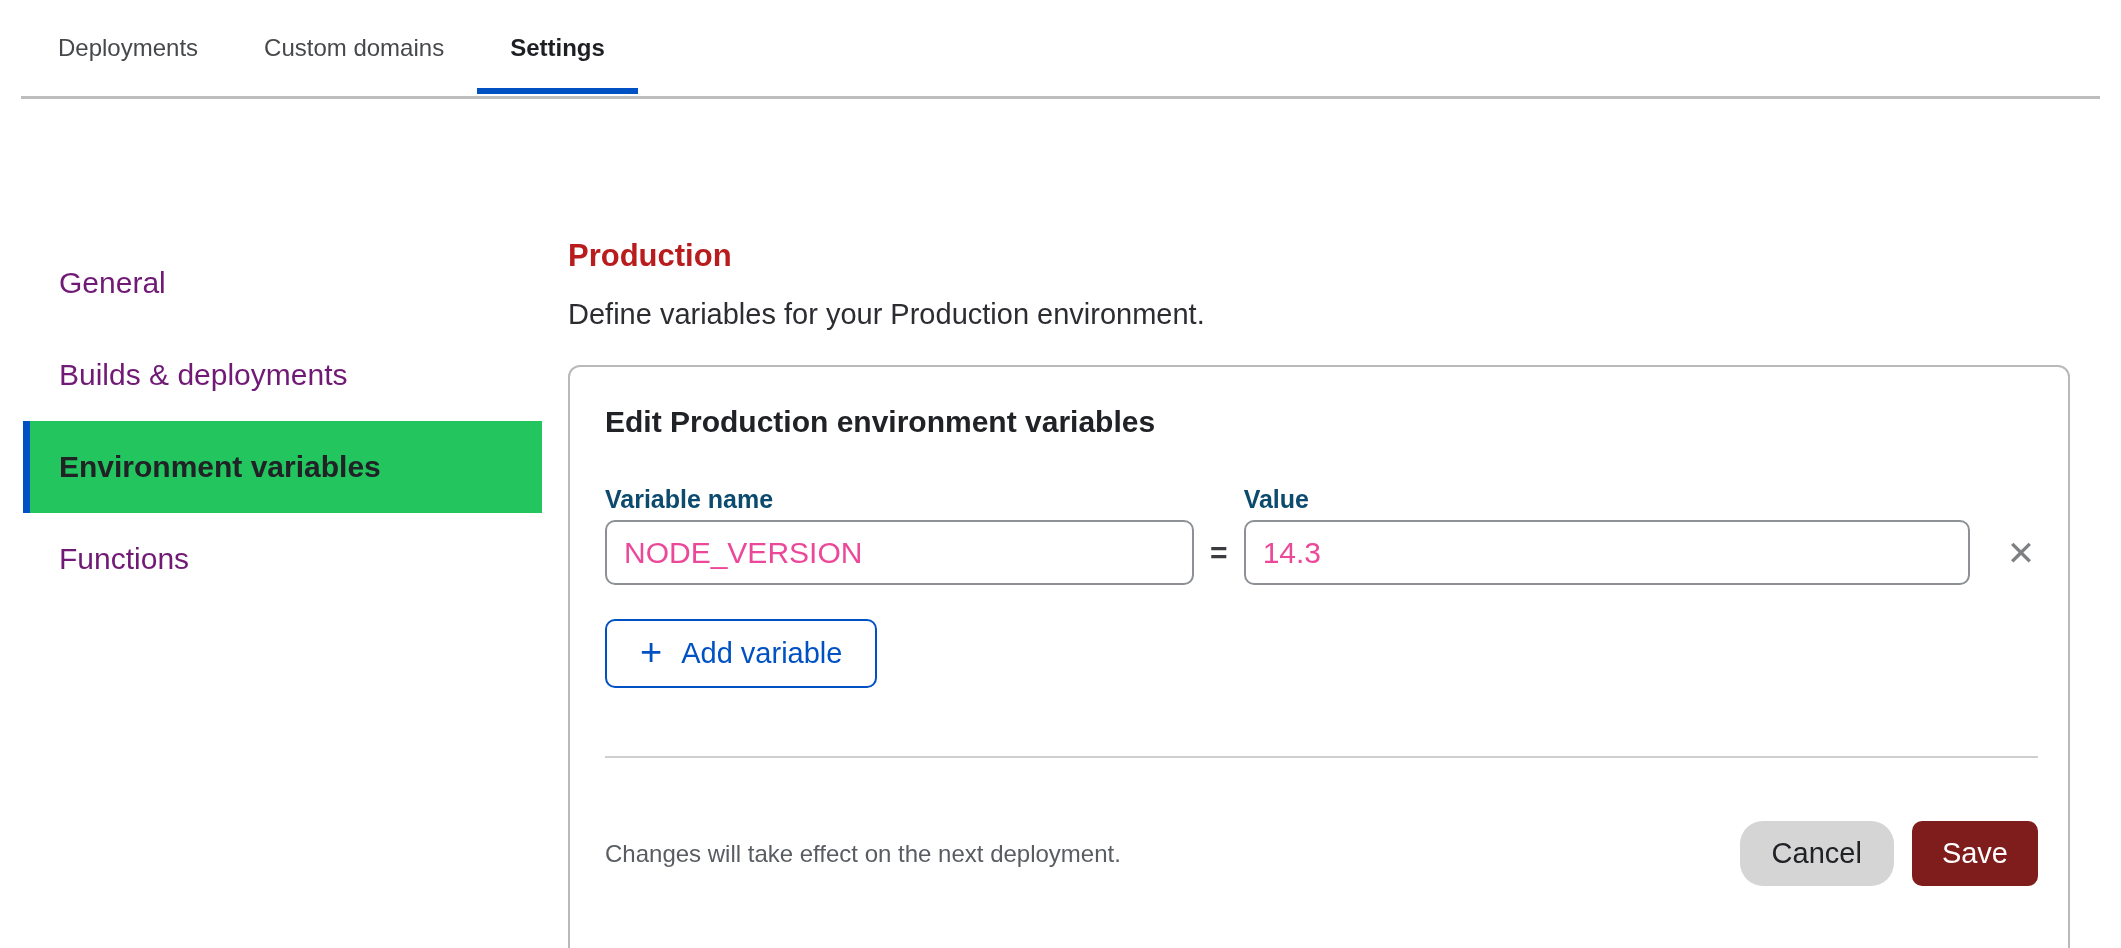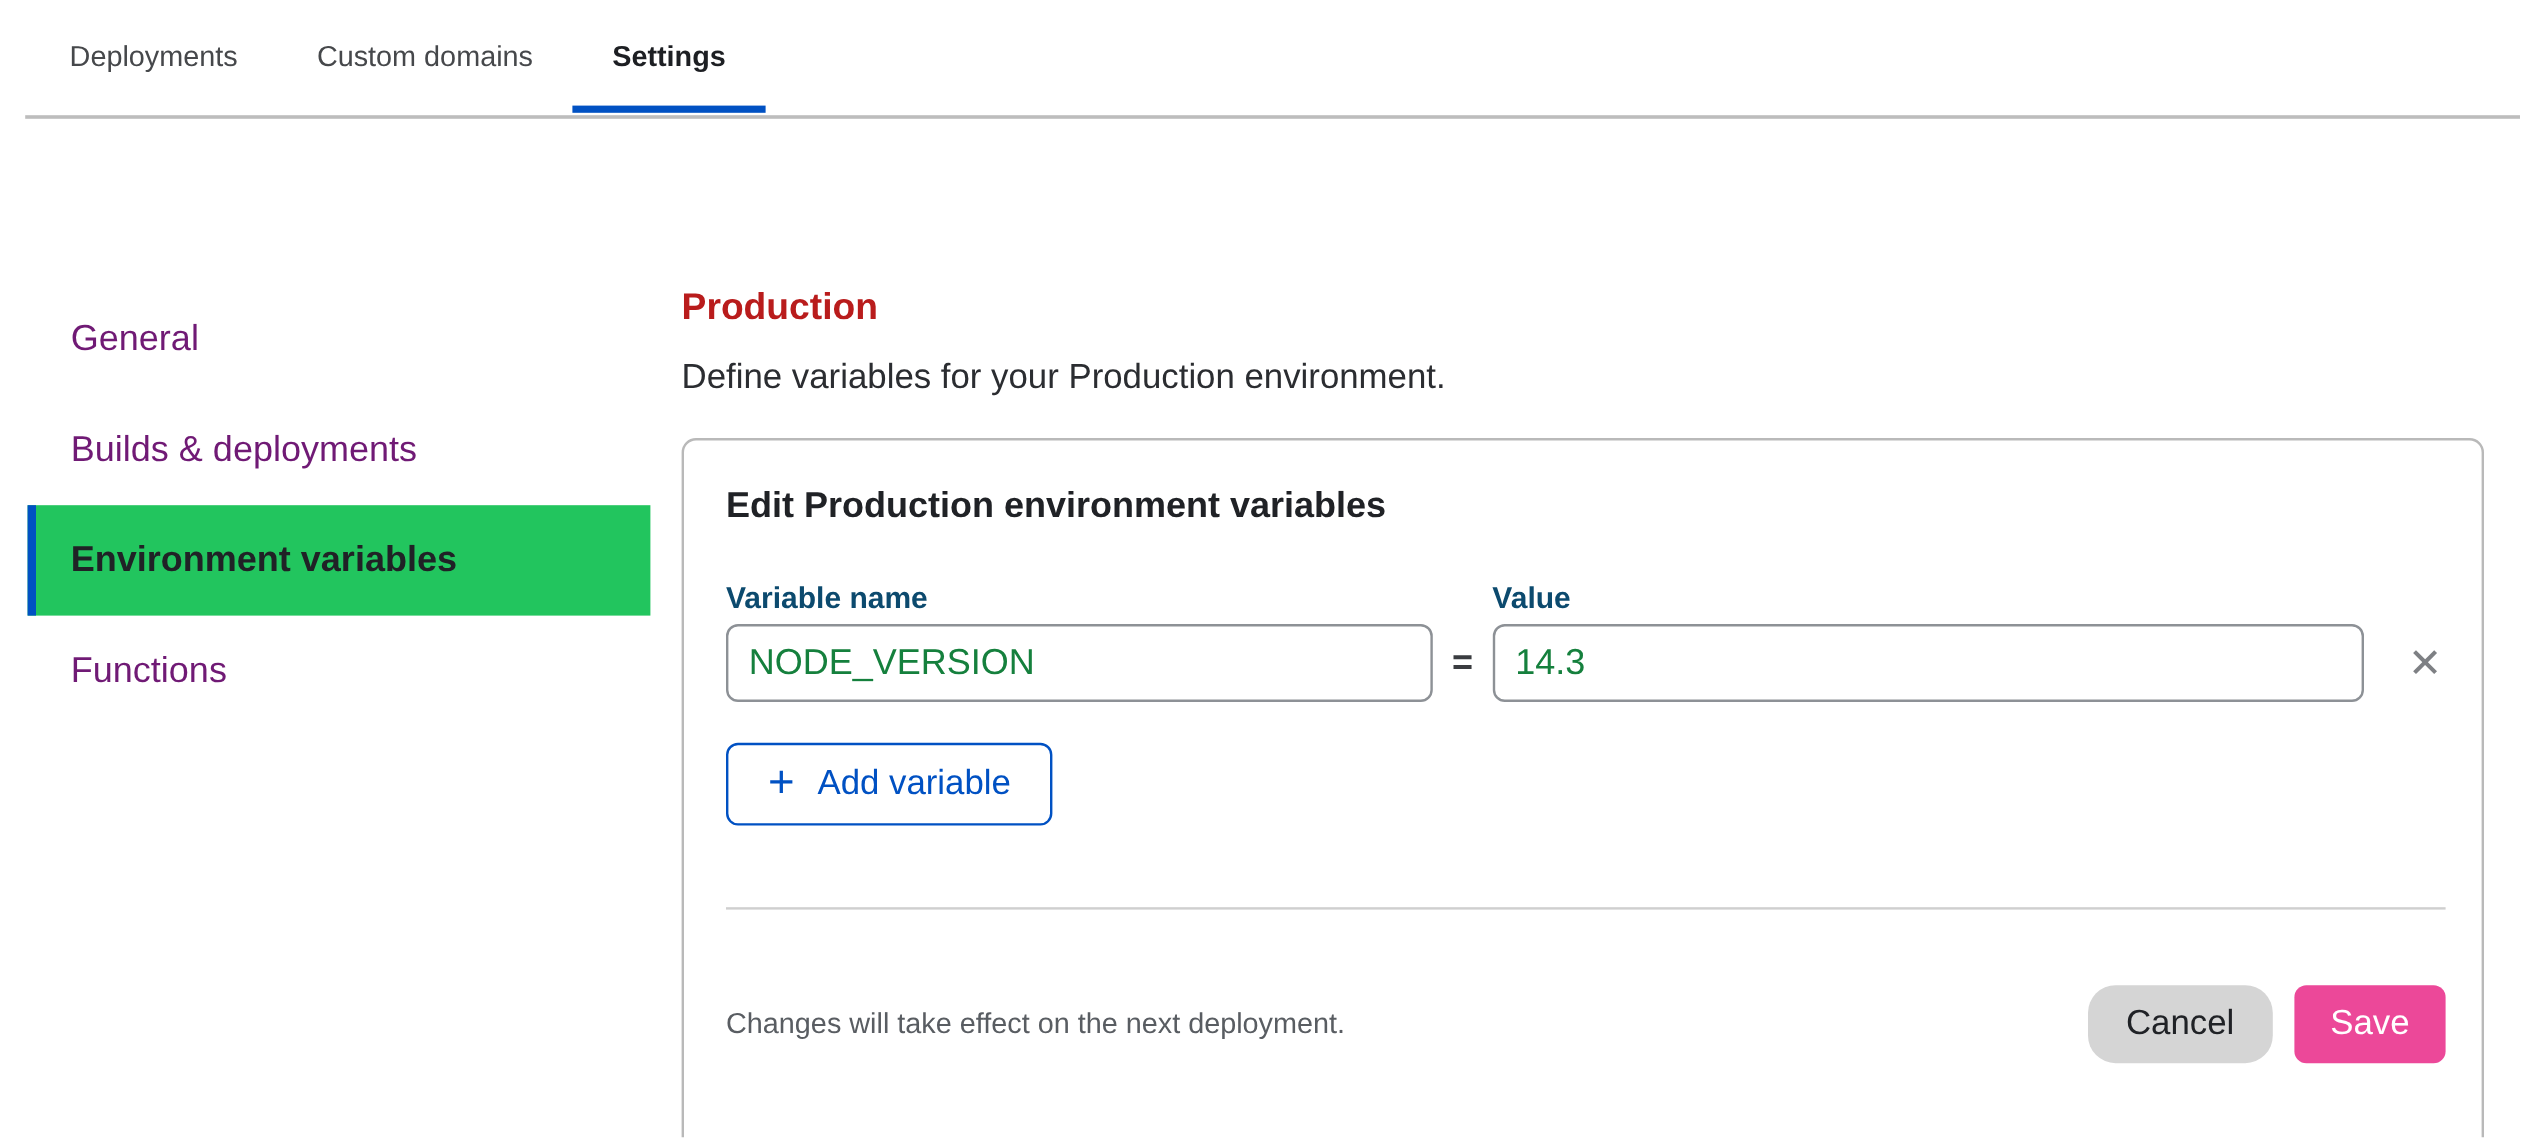--- a/index.html
+++ b/index.html
@@ -51,21 +51,21 @@
 
   .fields-row { display: flex; margin-top: 44px; }
   .field-group { display: flex; flex-direction: column; }
   .field-group.name { width: 590px; }
   .field-group.value { width: 728px; }
   .field-label { font-size: 25px; line-height: 30px; font-weight: 700; color: #0c4a6e; }
   .text-input {
     margin-top: 6px; height: 65px; width: 100%;
     border: 2px solid #8d9196; border-radius: 10px;
     font-family: "Liberation Sans", sans-serif;
-    font-size: 30px; color: #15803d; padding: 0 17px; background: #fff; outline: none;
+    font-size: 30px; color: #ec4899; padding: 0 17px; background: #fff; outline: none;
   }
   .eq {
     width: 50px; height: 65px; align-self: flex-end;
     display: flex; align-items: center; justify-content: center;
     font-size: 30px; font-weight: 600; color: #3a3c40;
   }
   .remove-btn {
     align-self: flex-end; height: 65px; width: 34px; margin-left: 34px;
     display: flex; align-items: center; justify-content: center;
     background: none; border: none; cursor: pointer;
@@ -84,21 +84,21 @@
 
   .card-footer { margin-top: 63px; display: flex; align-items: center; justify-content: space-between; }
   .footer-note { font-size: 24px; color: #595d62; }
   .footer-actions { display: flex; gap: 18px; }
   .btn {
     height: 65px; border: none; border-radius: 10px; cursor: pointer;
     font-family: "Liberation Sans", sans-serif; font-size: 29px;
     display: inline-flex; align-items: center; justify-content: center;
   }
   .btn-cancel { background: #d5d5d5; color: #202226; padding: 0 32px; border-radius: 23px; }
-  .btn-save  { background: #ec4899; color: #ffffff; padding: 0 30px; }
+  .btn-save  { background: #7f1d1d; color: #ffffff; padding: 0 30px; }
 </style>
 </head>
 <body>
 
 <div class="screen">
 
   <div class="tabbar">
     <div class="tabbar-border"></div>
     <div class="tabs">
       <div class="tab">Deployments</div>

